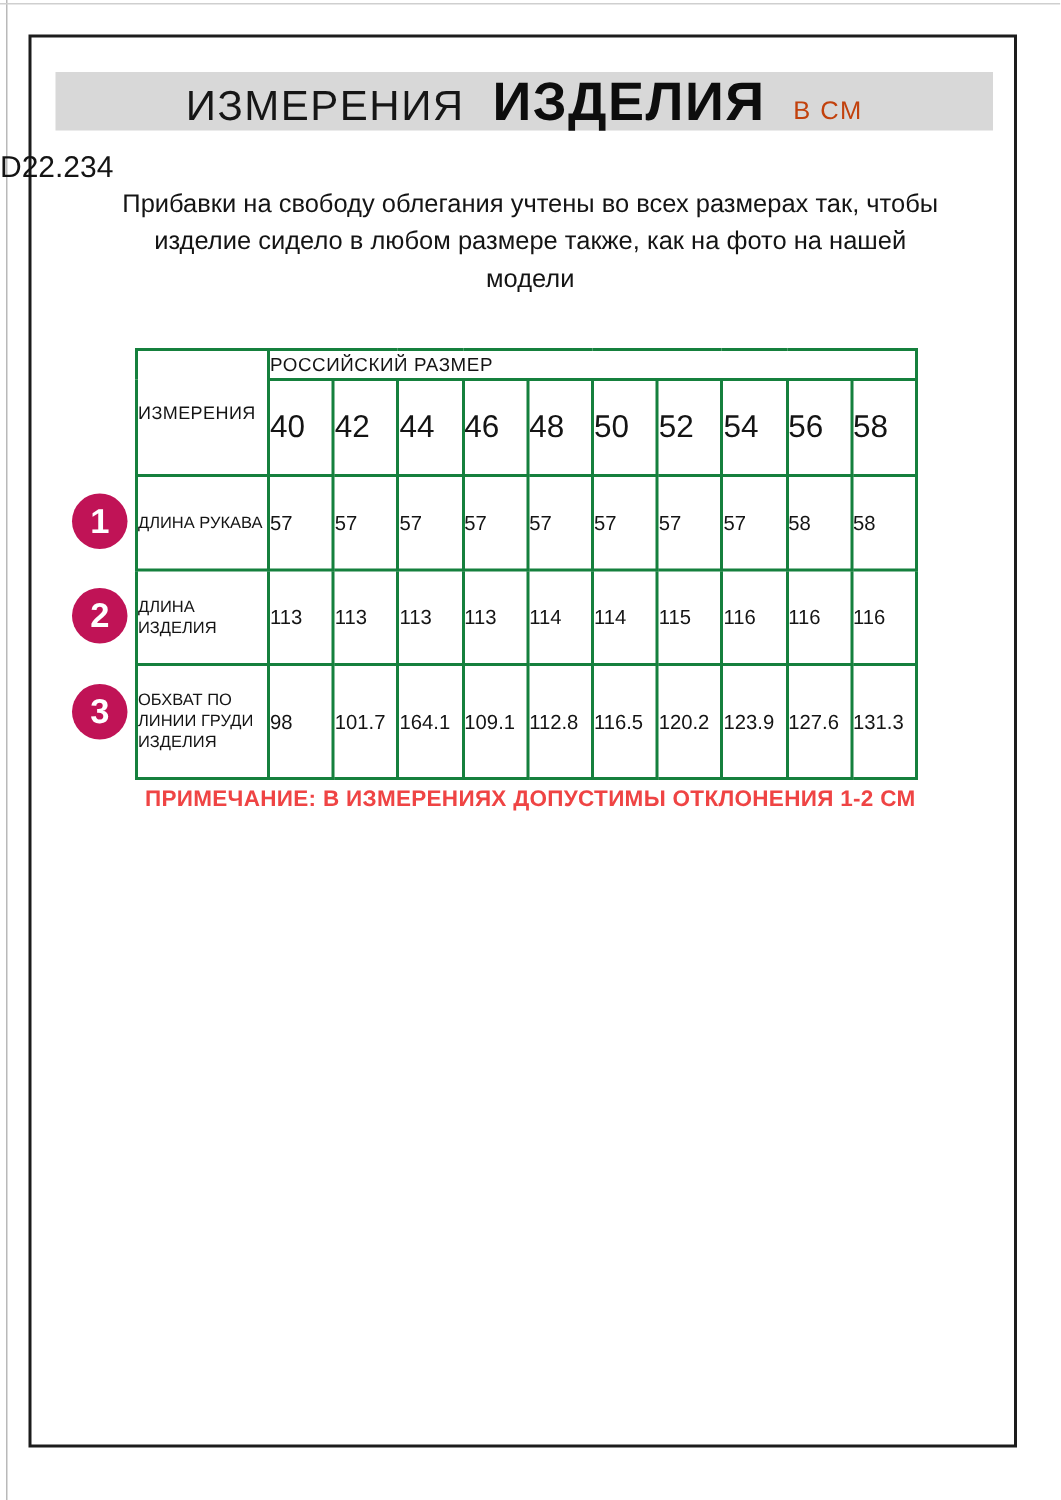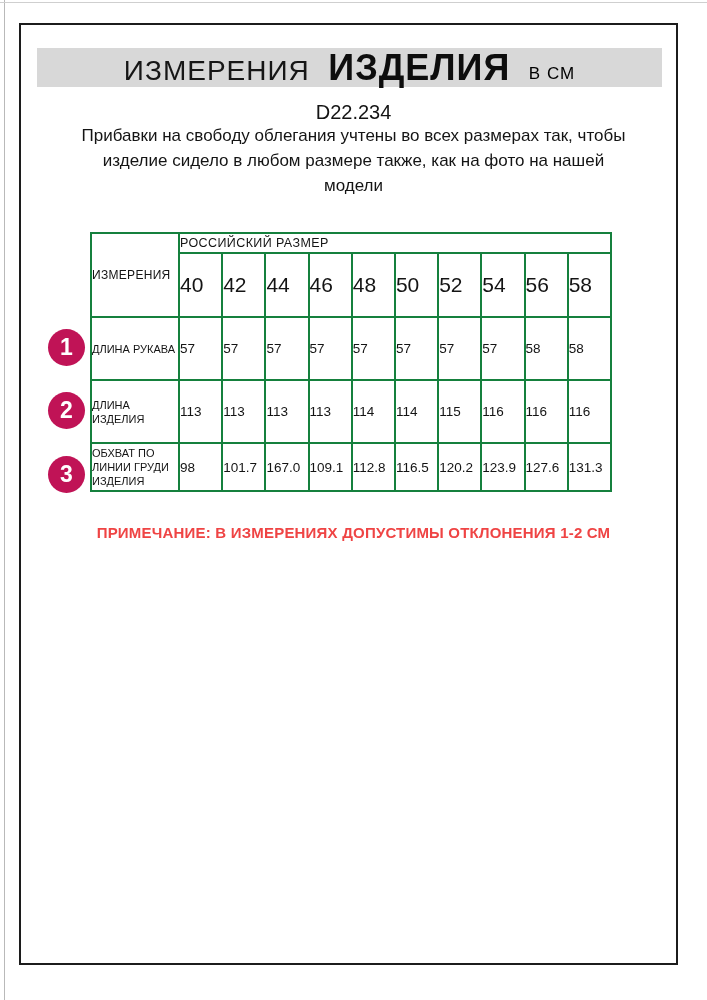--- a/index.html
+++ b/index.html
@@ -13,42 +13,42 @@
   .frame{
     position:absolute;left:19px;top:23px;width:659px;height:942px;
     border:2px solid #1c1c1c;box-sizing:border-box;background:#fff;
   }
   .title-band{
     position:absolute;left:37px;top:48px;width:625px;height:39px;
     background:#d8d8d8;text-align:center;line-height:39px;white-space:nowrap;
   }
   .title-regular{font-size:28px;font-weight:400;letter-spacing:1px;color:#161616;}
   .title-bold{font-size:36px;font-weight:700;letter-spacing:1px;color:#0d0d0d;margin-left:14px;}
-  .title-unit{font-size:17px;font-weight:400;letter-spacing:1px;color:#000000;margin-left:14px;vertical-align:1px;}
+  .title-unit{font-size:17px;font-weight:400;letter-spacing:1px;color:#c2410c;margin-left:14px;vertical-align:1px;}
   .product-code{
-    position:absolute;left:0;top:101px;width:707px;text-align:center;
+    position:absolute;left:0;top:101px;width:707px;text-align:left;
     font-size:20px;font-weight:400;color:#141414;
   }
   .product-desc{
     position:absolute;left:81px;top:123px;width:545px;text-align:center;
     font-size:17px;line-height:25px;font-weight:400;color:#141414;
   }
   table.size-table{
     position:absolute;left:90px;top:232px;width:520px;
     border-collapse:collapse;table-layout:fixed;background:#fff;
   }
   table.size-table td,table.size-table th{
     border:2px solid #15803d;padding:0;text-align:left;vertical-align:middle;
     font-weight:400;color:#141414;overflow:hidden;
   }
   tr.group-row{height:20px;}
   tr.sizes-row{height:64px;}
   tr.data-row-1{height:63px;}
   tr.data-row-2{height:63px;}
-  tr.data-row-3{height:48px;}
+  tr.data-row-3{height:76px;}
   .corner-cell{font-size:12px;letter-spacing:0.3px;}
   .group-cell{font-size:12.5px;letter-spacing:0.4px;}
   .size-cell{font-size:21px;font-weight:700;color:#0d0d0d;}
   .label-cell{font-size:11px;line-height:14px;padding:2px 4px;}
   .value-cell{font-size:13.5px;}
   .marker{
     position:absolute;left:48px;width:37px;height:37px;border-radius:50%;
     background:#c01356;color:#ffffff;font-size:23px;font-weight:700;
     text-align:center;line-height:37px;
   }
@@ -121,21 +121,21 @@
         <td class="value-cell">114</td>
         <td class="value-cell">115</td>
         <td class="value-cell">116</td>
         <td class="value-cell">116</td>
         <td class="value-cell">116</td>
       </tr>
       <tr class="data-row-3">
         <td class="label-cell">ОБХВАТ ПО ЛИНИИ ГРУДИ ИЗДЕЛИЯ</td>
         <td class="value-cell">98</td>
         <td class="value-cell">101.7</td>
-        <td class="value-cell">167.0</td>
+        <td class="value-cell">164.1</td>
         <td class="value-cell">109.1</td>
         <td class="value-cell">112.8</td>
         <td class="value-cell">116.5</td>
         <td class="value-cell">120.2</td>
         <td class="value-cell">123.9</td>
         <td class="value-cell">127.6</td>
         <td class="value-cell">131.3</td>
       </tr>
     </tbody>
   </table>

